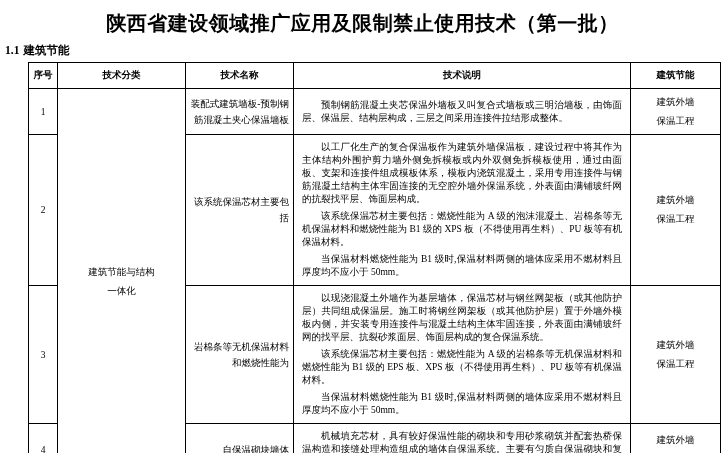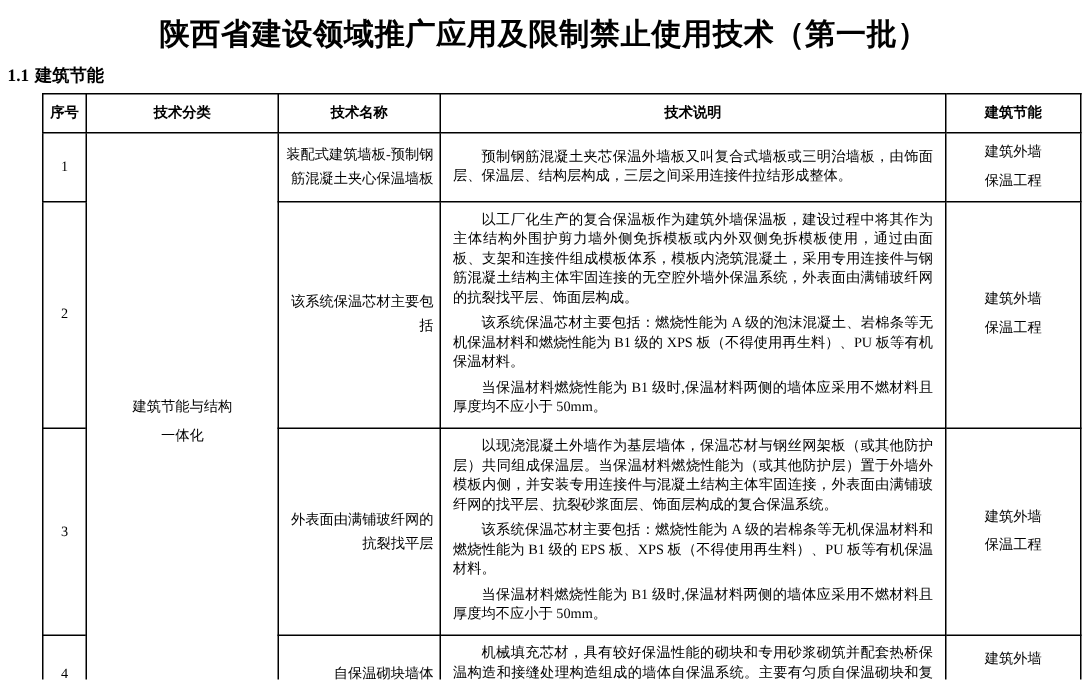--- a/index.html
+++ b/index.html
@@ -127,23 +127,23 @@
         <td class="c-desc">
           <p>以工厂化生产的复合保温板作为建筑外墙保温板，建设过程中将其作为主体结构外围护剪力墙外侧免拆模板或内外双侧免拆模板使用，通过由面板、支架和连接件组成模板体系，模板内浇筑混凝土，采用专用连接件与钢筋混凝土结构主体牢固连接的无空腔外墙外保温系统，外表面由满铺玻纤网的抗裂找平层、饰面层构成。</p>
           <p>该系统保温芯材主要包括：燃烧性能为 A 级的泡沫混凝土、岩棉条等无机保温材料和燃烧性能为 B1 级的 XPS 板（不得使用再生料）、PU 板等有机保温材料。</p>
           <p>当保温材料燃烧性能为 B1 级时,保温材料两侧的墙体应采用不燃材料且厚度均不应小于 50mm。</p>
         </td>
         <td class="c-scope">建筑外墙
 保温工程</td>
       </tr>
       <tr class="r3">
         <td class="c-no">3</td>
-        <td class="c-name">外表面由满铺玻纤网的抗裂找平层</td>
+        <td class="c-name">岩棉条等无机保温材料和燃烧性能为</td>
         <td class="c-desc">
-          <p>以现浇混凝土外墙作为基层墙体，保温芯材与钢丝网架板（或其他防护层）共同组成保温层。当保温材料燃烧性能为（或其他防护层）置于外墙外模板内侧，并安装专用连接件与混凝土结构主体牢固连接，外表面由满铺玻纤网的找平层、抗裂砂浆面层、饰面层构成的复合保温系统。</p>
+          <p>以现浇混凝土外墙作为基层墙体，保温芯材与钢丝网架板（或其他防护层）共同组成保温层。施工时将钢丝网架板（或其他防护层）置于外墙外模板内侧，并安装专用连接件与混凝土结构主体牢固连接，外表面由满铺玻纤网的找平层、抗裂砂浆面层、饰面层构成的复合保温系统。</p>
           <p>该系统保温芯材主要包括：燃烧性能为 A 级的岩棉条等无机保温材料和燃烧性能为 B1 级的 EPS 板、XPS 板（不得使用再生料）、PU 板等有机保温材料。</p>
           <p>当保温材料燃烧性能为 B1 级时,保温材料两侧的墙体应采用不燃材料且厚度均不应小于 50mm。</p>
         </td>
         <td class="c-scope">建筑外墙
 保温工程</td>
       </tr>
       <tr class="r4">
         <td class="c-no">4</td>
         <td class="c-name">自保温砌块墙体</td>
         <td class="c-desc">

